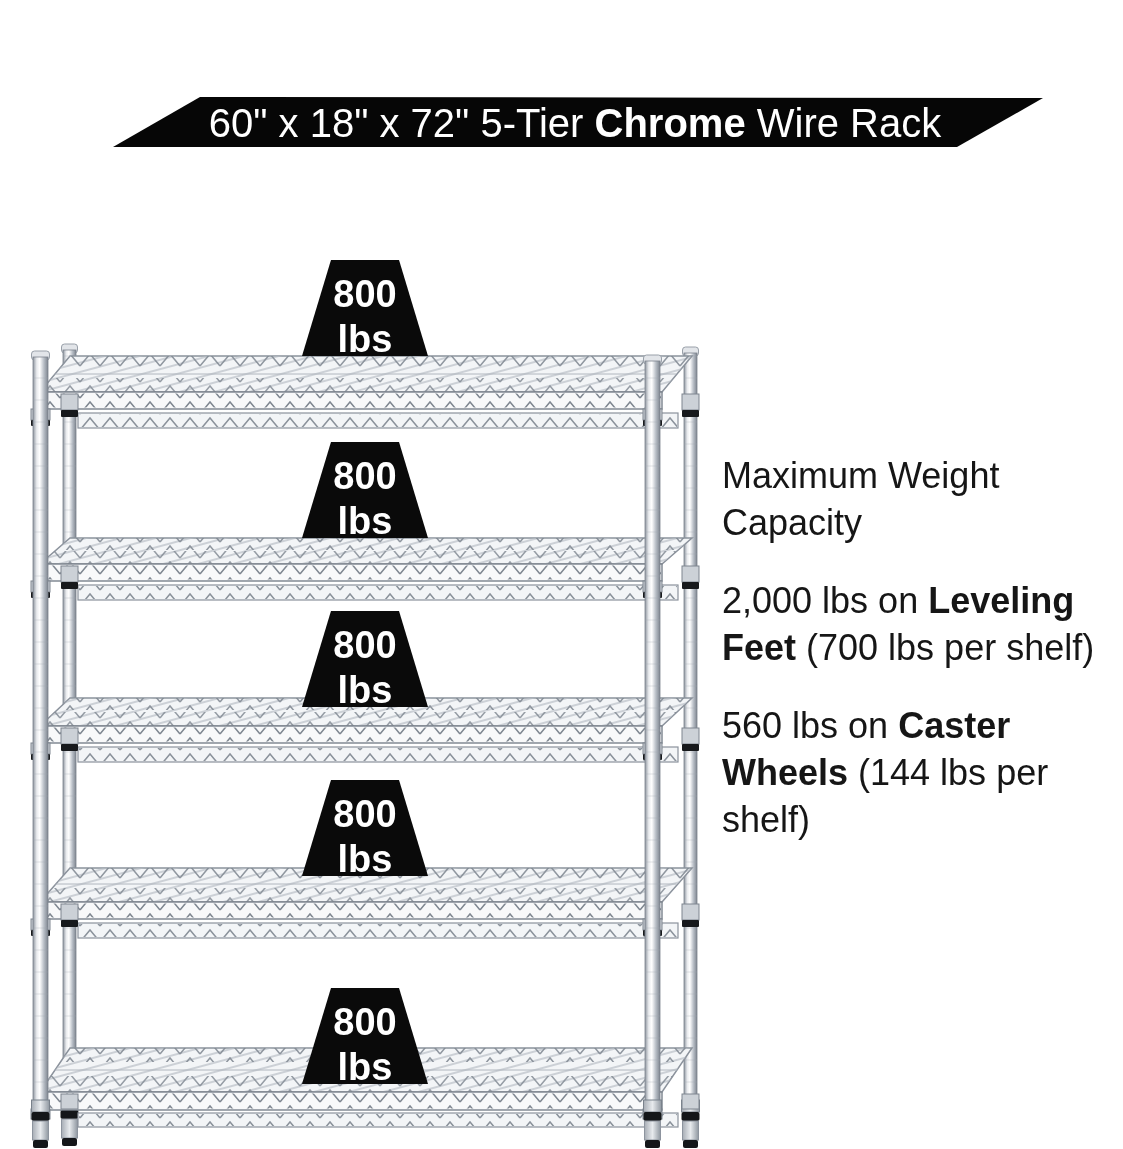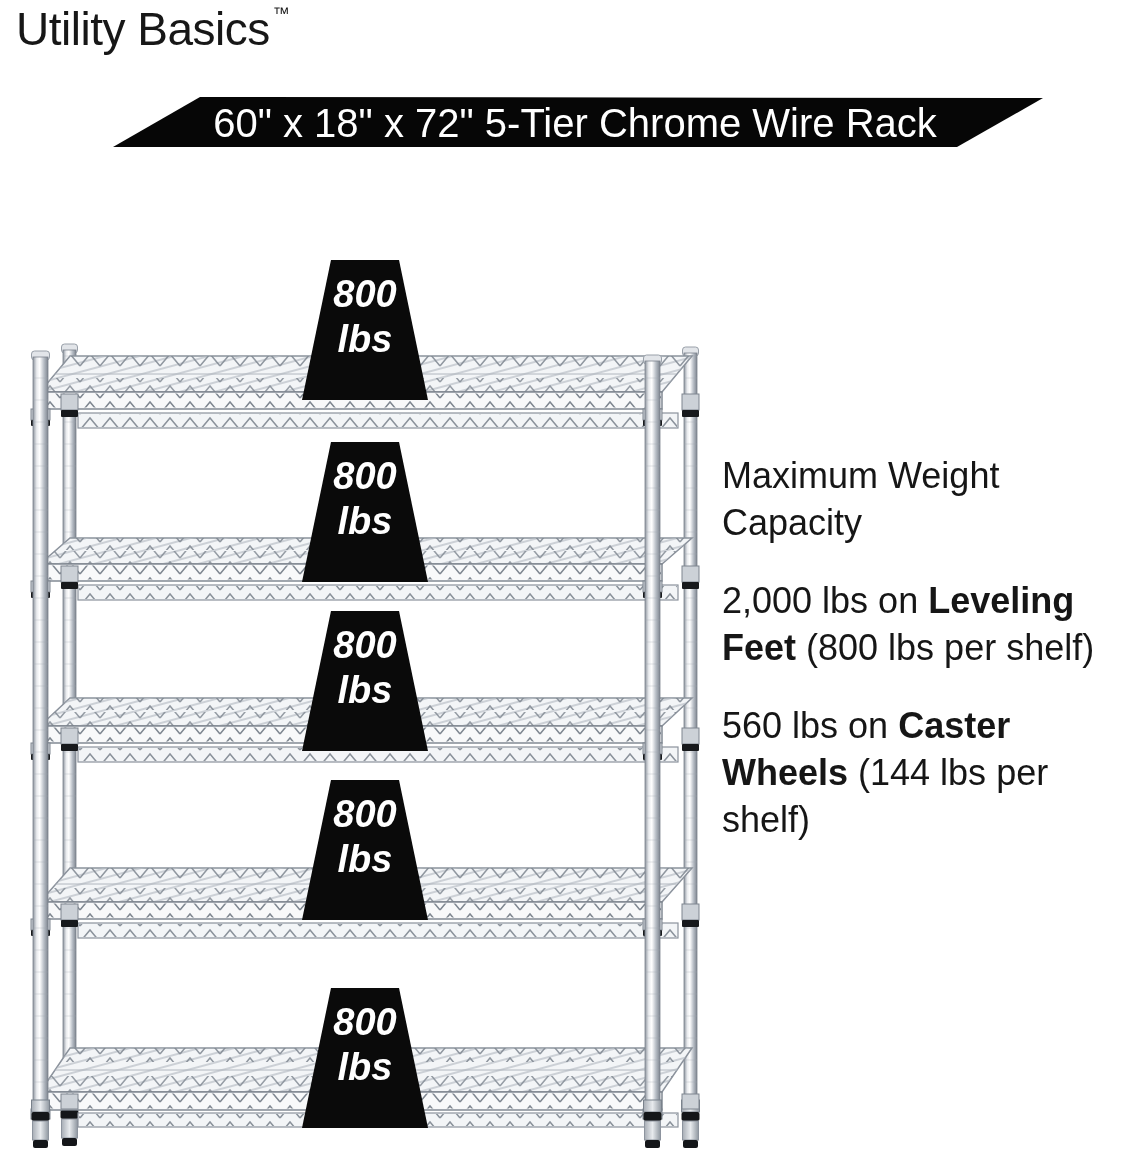--- a/index.html
+++ b/index.html
@@ -17,29 +17,29 @@
   .logo sup{font-size:17px;vertical-align:26px;margin-left:3px;letter-spacing:0;}
 
   
   .banner{
     position:absolute;left:100px;top:94px;width:950px;height:58px;z-index:3;
     background:#060606;color:#ffffff;
     clip-path:polygon(100px 3px,943px 4px,857px 53px,13px 53px);
     display:flex;align-items:center;justify-content:center;
   }
   .banner-text{font-size:40px;font-weight:400;white-space:nowrap;}
-  .banner-text b{font-weight:400;}
+  .banner-text b{font-weight:700;}
 
   
   .weight{
-    position:absolute;left:302px;width:126px;height:140px;z-index:4;
+    position:absolute;left:302px;width:126px;height:96px;z-index:4;
     background:#0a0a0a;color:#ffffff;
     clip-path:polygon(23% 0%,77% 0%,100% 100%,0% 100%);
     display:flex;flex-direction:column;align-items:center;
-    padding-top:12px;box-sizing:border-box;font-style:italic;
+    padding-top:12px;box-sizing:border-box;
   }
   .weight .w-val,.weight .w-unit{font-weight:700;font-size:38px;line-height:45px;}
   .w1{top:260px}.w2{top:442px}.w3{top:611px}.w4{top:780px}.w5{top:988px}
 
   
   .info{
     position:absolute;left:722px;top:452px;width:424px;z-index:3;
     font-size:36px;line-height:47px;color:#161616;
   }
   .info .para{margin:31px 0 0 0;}
@@ -230,23 +230,20 @@
     </g>
     <g>
       <rect x="643.5" y="355" width="18" height="9" rx="3" fill="#e2e5e9" stroke="#99a0a9" stroke-width="1"></rect>
       <rect x="645" y="361" width="15" height="741" fill="url(#pg)" stroke="#7c838d" stroke-width="0.8"></rect>
       <rect x="645" y="361" width="15" height="741" fill="url(#grooves)" opacity="0.3"></rect>
     </g>
     <use href="#foot" transform="translate(40.5,1100)"></use>
     <use href="#foot" transform="translate(652.5,1100)"></use>
   </svg>
 
-  <div class="logo">
-    <span>Utility Basics</span><sup>™</sup>
-  </div>
 
   <div class="banner">
     <div class="banner-text">
       <span>60" x 18" x 72" 5-Tier </span><b>Chrome</b><span> Wire Rack</span>
     </div>
   </div>
 
   <div class="weight w1">
     <div class="w-val">800</div>
     <div class="w-unit">lbs</div>
@@ -264,20 +261,20 @@
     <div class="w-unit">lbs</div>
   </div>
   <div class="weight w5">
     <div class="w-val">800</div>
     <div class="w-unit">lbs</div>
   </div>
 
   <div class="info">
     <div class="info-heading">Maximum Weight Capacity</div>
     <p class="para">
-      <span>2,000 lbs on </span><b>Leveling Feet</b><span> (800 lbs per shelf)</span>
+      <span>2,000 lbs on </span><b>Leveling Feet</b><span> (700 lbs per shelf)</span>
     </p>
     <p class="para">
       <span>560 lbs on </span><b>Caster Wheels</b><span> (144 lbs per shelf)</span>
     </p>
   </div>
 
 </div>
 
 </body></html>

